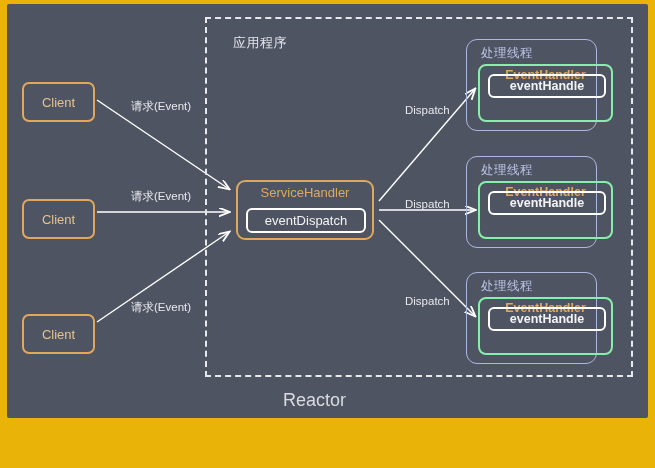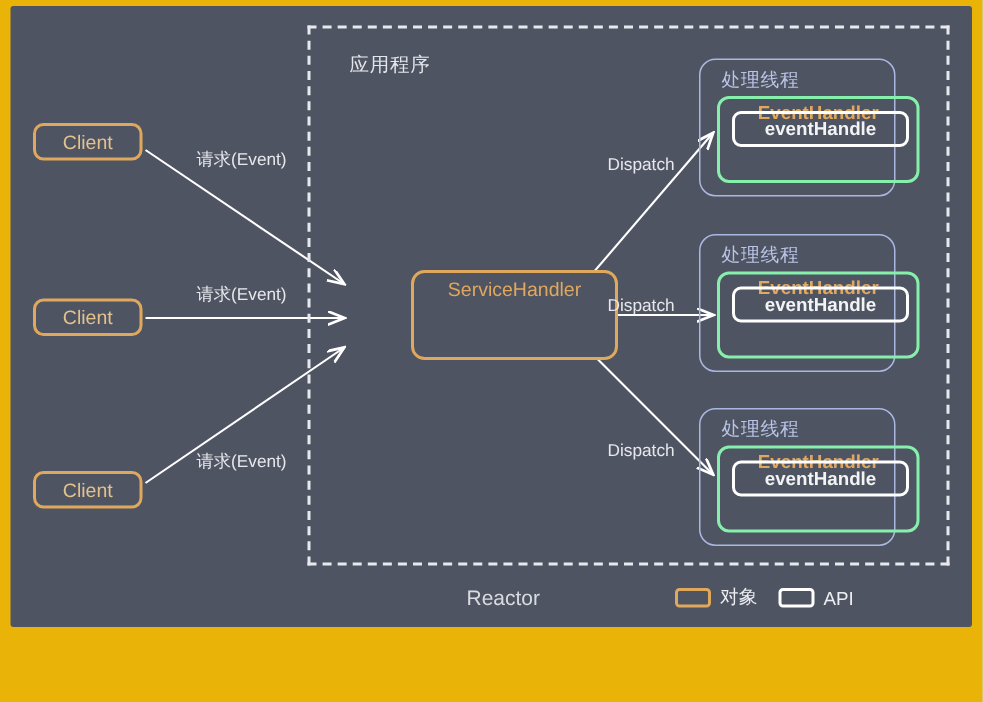--- a/index.html
+++ b/index.html
@@ -53,21 +53,21 @@
     left: 226px;
     top: 30px;
     color: #e3e5ea;
     font-size: 13px;
     letter-spacing: .5px;
   }
   
   .client {
     position: absolute;
     width: 73px;
-    height: 25px;
+    height: 40px;
     border: 2px solid #dfa85c;
     border-radius: 7px;
     box-sizing: border-box;
     display: flex;
     align-items: center;
     justify-content: center;
     color: #e4c28d;
     font-size: 13px;
   }
   .client.c1 { left: 15px; top: 78px; }
@@ -78,21 +78,20 @@
   .svc {
     position: absolute;
     left: 229px;
     top: 176px;
     width: 138px;
     height: 60px;
     border: 2px solid #dfa85c;
     border-radius: 9px;
     box-sizing: border-box;
     background: #4f5462;
-    margin-left: 38px;
   }
   .svc-title {
     position: absolute;
     top: 3px;
     left: 0;
     right: 0;
     text-align: center;
     color: #e0a85f;
     font-size: 13px;
   }
@@ -179,22 +178,21 @@
   .dis1 { left: 398px; top: 100px; }
   .dis2 { left: 398px; top: 194px; }
   .dis3 { left: 398px; top: 291px; }
 
   
   .reactor-label {
     position: absolute;
     left: 276px;
     top: 386px;
     color: #d9dbe1;
-    font-size: 14px;
-    margin-left: 28px;
+    font-size: 18px;
   }
   
   .legend {
     position: absolute;
     left: 443px;
     top: 386px;
     display: flex;
     align-items: center;
     gap: 6px;
   }
@@ -261,20 +259,23 @@
     <div class="client c3">
       <span>Client</span>
     </div>
 
     <div class="edge-label req1">请求(Event)</div>
     <div class="edge-label req2">请求(Event)</div>
     <div class="edge-label req3">请求(Event)</div>
 
     <div class="svc">
       <div class="svc-title">ServiceHandler</div>
+      <div class="svc-api">
+        <span>eventDispatch</span>
+      </div>
     </div>
 
     <div class="edge-label dis1">Dispatch</div>
     <div class="edge-label dis2">Dispatch</div>
     <div class="edge-label dis3">Dispatch</div>
 
     <div class="thread t1">
       <div class="thread-label">处理线程</div>
       <div class="handler">
         <div class="handler-title">EventHandler</div>
@@ -299,23 +300,17 @@
       <div class="handler">
         <div class="handler-title">EventHandler</div>
         <div class="handler-api">
           <span>eventHandle</span>
         </div>
       </div>
     </div>
 
     <div class="reactor-label">Reactor</div>
 
-    <div class="legend">
-      <span class="legend-swatch obj"></span>
-      <span class="legend-text">对象</span>
-      <span class="legend-swatch api"></span>
-      <span class="legend-text">API</span>
-    </div>
 
   </div>
 
 
 </div>
 
 </body></html>

